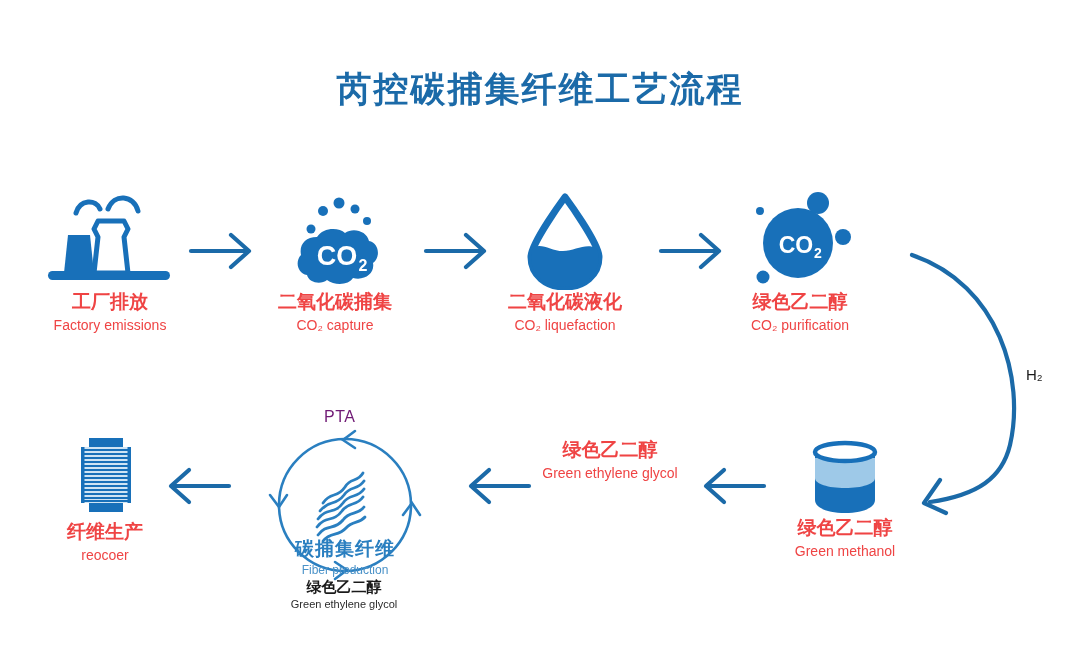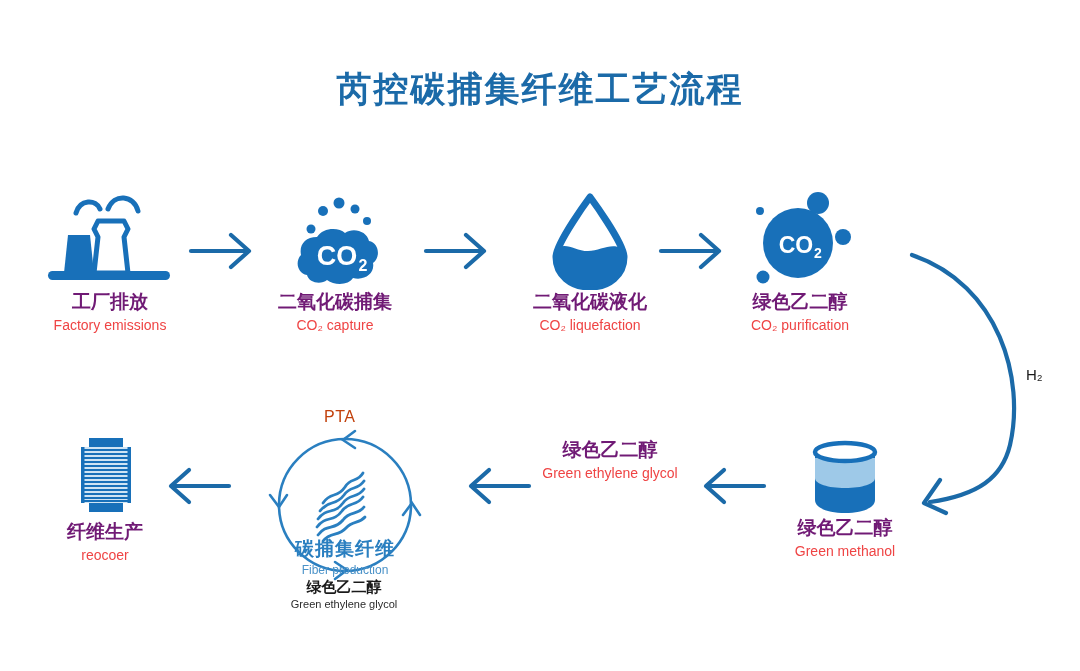--- a/index.html
+++ b/index.html
@@ -19,40 +19,40 @@
     font-size:35px;font-weight:bold;
     letter-spacing:2px;
     color:#1b6aa8;
     white-space:nowrap;
   }
 
   
   .node{position:absolute;text-align:center;}
   .node .icon{position:relative;margin:0 auto;}
   .node .cn{
-    font-size:19px;font-weight:bold;color:#701a75;
+    font-size:19px;font-weight:bold;color:#ef4444;
     white-space:nowrap;line-height:1.25;
   }
   .node .en{
     font-size:14px;font-weight:normal;color:#ef4444;
     white-space:nowrap;line-height:1.35;margin-top:2px;
   }
 
   
   .arrow{position:absolute;}
 
   
   .float-label{position:absolute;white-space:nowrap;}
   #h2-label{
     left:1026px;top:366px;
     font-size:15px;color:#1a1a1a;
   }
   #pta-label{
     left:324px;top:408px;
-    font-size:16px;color:#c2410c;letter-spacing:.5px;
+    font-size:16px;color:#701a75;letter-spacing:.5px;
   }
   #eg-return{
     left:264px;top:578px;width:160px;text-align:center;
   }
   #eg-return .cn{font-size:15px;font-weight:bold;color:#1a1a1a;}
   #eg-return .en{font-size:11px;color:#2b2b2b;margin-top:1px;}
 
   
   .fiber-text{
     position:absolute;left:0;top:112px;width:160px;text-align:center;
@@ -158,21 +158,21 @@
 
           <text x="92" y="80" text-anchor="middle" fill="#ffffff" font-family="Liberation Sans, sans-serif" font-size="27" font-weight="bold">CO</text>
           <text x="118" y="86" text-anchor="middle" fill="#ffffff" font-family="Liberation Sans, sans-serif" font-size="16" font-weight="bold">2</text>
         </g>
       </svg>
     </div>
     <div class="cn">二氧化碳捕集</div>
     <div class="en">CO₂ capture</div>
   </div>
 
-  <div class="node" style="left:500px;top:185px;width:180px;">
+  <div class="node" style="left:475px;top:185px;width:180px;">
     <div class="icon" style="width:180px;height:105px;">
       <svg width="180" height="105" viewBox="0 0 180 105">
 
         <path d="M90,12 C90,12 124,58 124,72 C124,90 109,102 90,102
                  C71,102 56,90 56,72 C56,58 90,12 90,12 Z" fill="#ffffff" stroke="#1870B9" stroke-width="7" stroke-linejoin="round"></path>
 
         <path d="M59,62 C68,58 76,66 88,66 C100,66 110,58 121,63
                  C123,67 124,70 124,72 C124,90 109,102 90,102
                  C71,102 56,90 56,72 C56,70 57,66 59,62 Z" fill="#1870B9"></path>
       </svg>

